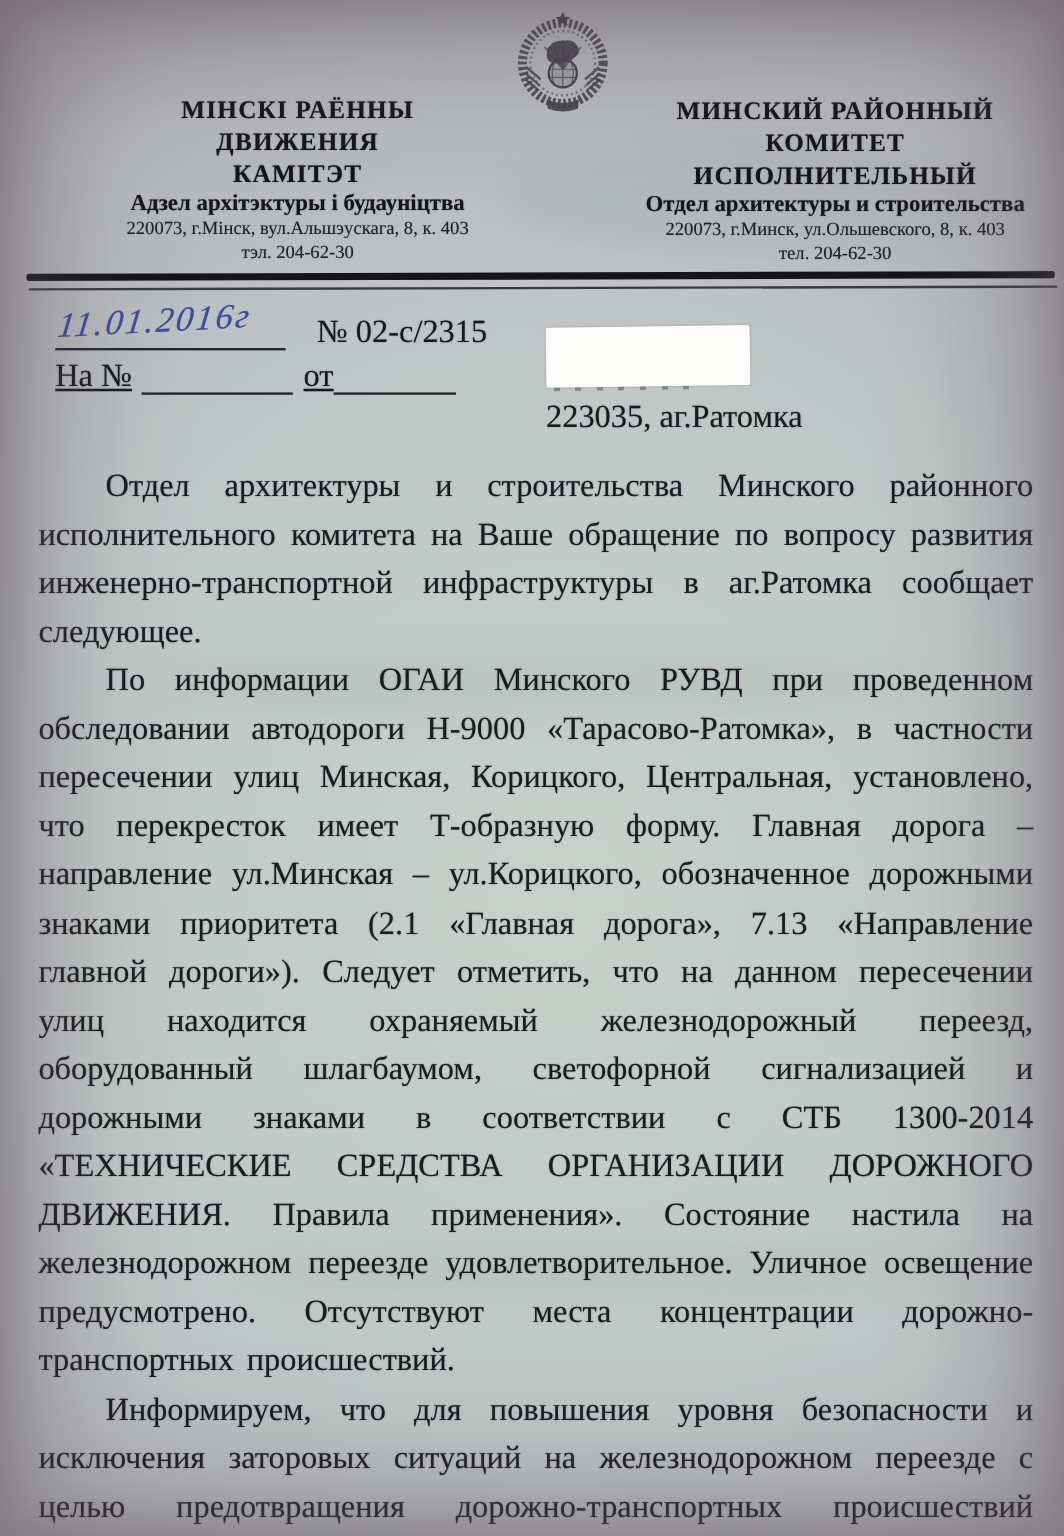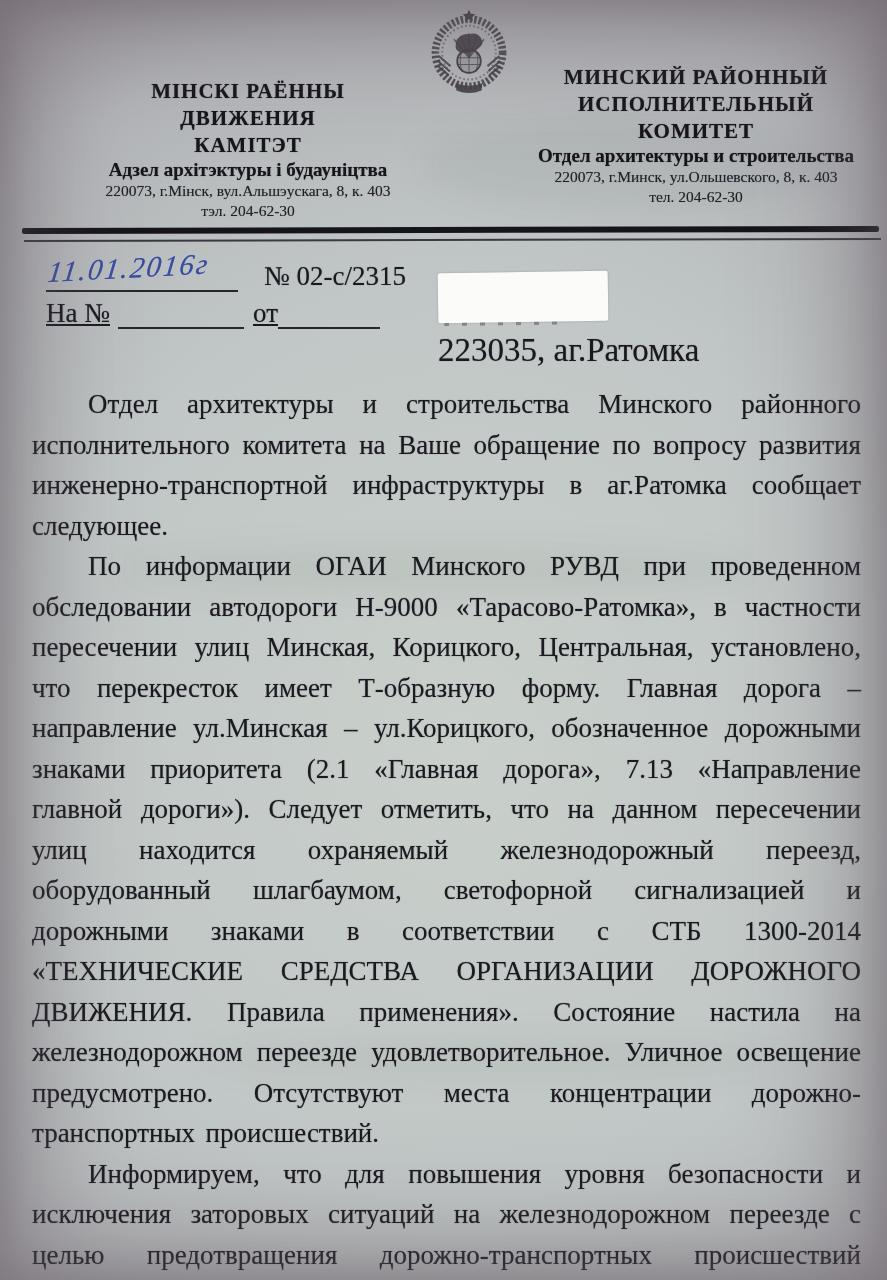--- a/index.html
+++ b/index.html
@@ -21,21 +21,21 @@
   }
   .smudge{position:absolute;border-radius:50%;filter:blur(14px);pointer-events:none;}
   .smudge.s1{left:120px;top:545px;width:640px;height:50px;background:rgba(70,105,85,.07);}
   .smudge.s2{left:200px;top:1035px;width:600px;height:46px;background:rgba(70,100,90,.06);}
   .smudge.s3{left:420px;top:120px;width:420px;height:90px;background:rgba(80,95,100,.07);}
 
   
   .letterhead{position:absolute;top:0;left:0;right:0;height:228px;}
   .lh-col{position:absolute;text-align:center;}
   .lh-left{left:48px;top:78px;width:400px;}
-  .lh-right{left:520px;top:64px;width:352px;}
+  .lh-right{left:520px;top:79px;width:352px;}
   .org-line{font-weight:bold;font-size:21px;line-height:27px;letter-spacing:1px;color:#16151b;
             text-shadow:0 0 1px rgba(20,20,28,.55);}
   .dept{font-weight:bold;font-size:19px;color:#16151b;text-shadow:0 0 1px rgba(20,20,28,.5);}
   .addr{font-size:15.5px;line-height:20px;color:#23222a;text-shadow:0 0 .8px rgba(25,25,32,.45);}
   .emblem{position:absolute;left:427px;top:6px;width:84px;height:90px;opacity:.92;}
 
   
   .rule-thick{position:absolute;left:22px;right:8px;top:227px;height:6px;background:#15141a;
               transform:rotate(-0.15deg);border-radius:2px;}
   .rule-thin{position:absolute;left:24px;right:6px;top:239px;height:2px;background:#3a3940;
@@ -58,21 +58,21 @@
   }
   .ref-no{margin-left:26px;color:#1a1920;text-shadow:0 0 1px rgba(22,22,30,.5);}
   .ref-row2{display:flex;align-items:flex-end;margin-top:6px;color:#1a1920;
             text-shadow:0 0 1px rgba(22,22,30,.5);text-decoration:underline;}
   .blank{display:inline-block;border-bottom:2px solid #27262d;height:26px;}
   .blank.b1{width:126px;margin-left:8px;}
   .blank.b2{width:102px;}
   .ot-label{margin-left:9px;}
 
   
-  .addressee{position:absolute;left:438px;top:272px;width:360px;font-size:33px;}
+  .addressee{position:absolute;left:455px;top:272px;width:360px;font-size:27px;}
   .redaction{
     position:relative;width:170px;height:50px;background:#fbfbfa;
     border-radius:2px;transform:rotate(-0.8deg);
     box-shadow:0 0 2px rgba(120,120,125,.6);
   }
   .redaction::after{
     content:"";position:absolute;left:6px;bottom:-3px;width:120px;height:3px;
     background:repeating-linear-gradient(90deg,#555 0 5px,transparent 5px 18px);
     opacity:.55;
   }
@@ -129,22 +129,22 @@
         <g stroke="#3c3740" stroke-width="2.4" opacity=".85">
           <path d="M14 58 l14 12 M13 64 l14 12 M13 70 l13 11"></path>
           <path d="M86 58 l-14 12 M87 64 l-14 12 M87 70 l-13 11"></path>
         </g>
         <path d="M34 90 q16 7 32 0 l-1 9 q-15 6 -30 0 z" fill="#3c3740" opacity=".92"></path>
       </svg>
     </div>
 
     <div class="lh-col lh-right">
       <div class="org-line">МИНСКИЙ  РАЙОННЫЙ</div>
+      <div class="org-line">КОМИТЕТ</div>
       <div class="org-line">ИСПОЛНИТЕЛЬНЫЙ</div>
-      <div class="org-line">КОМИТЕТ</div>
       <div class="dept">Отдел архитектуры и строительства</div>
       <div class="addr">220073, г.Минск, ул.Ольшевского, 8, к. 403</div>
       <div class="addr">тел. 204-62-30</div>
     </div>
   </header>
 
   <div class="rule-thick"></div>
   <div class="rule-thin"></div>
 
   <section class="ref-block">

